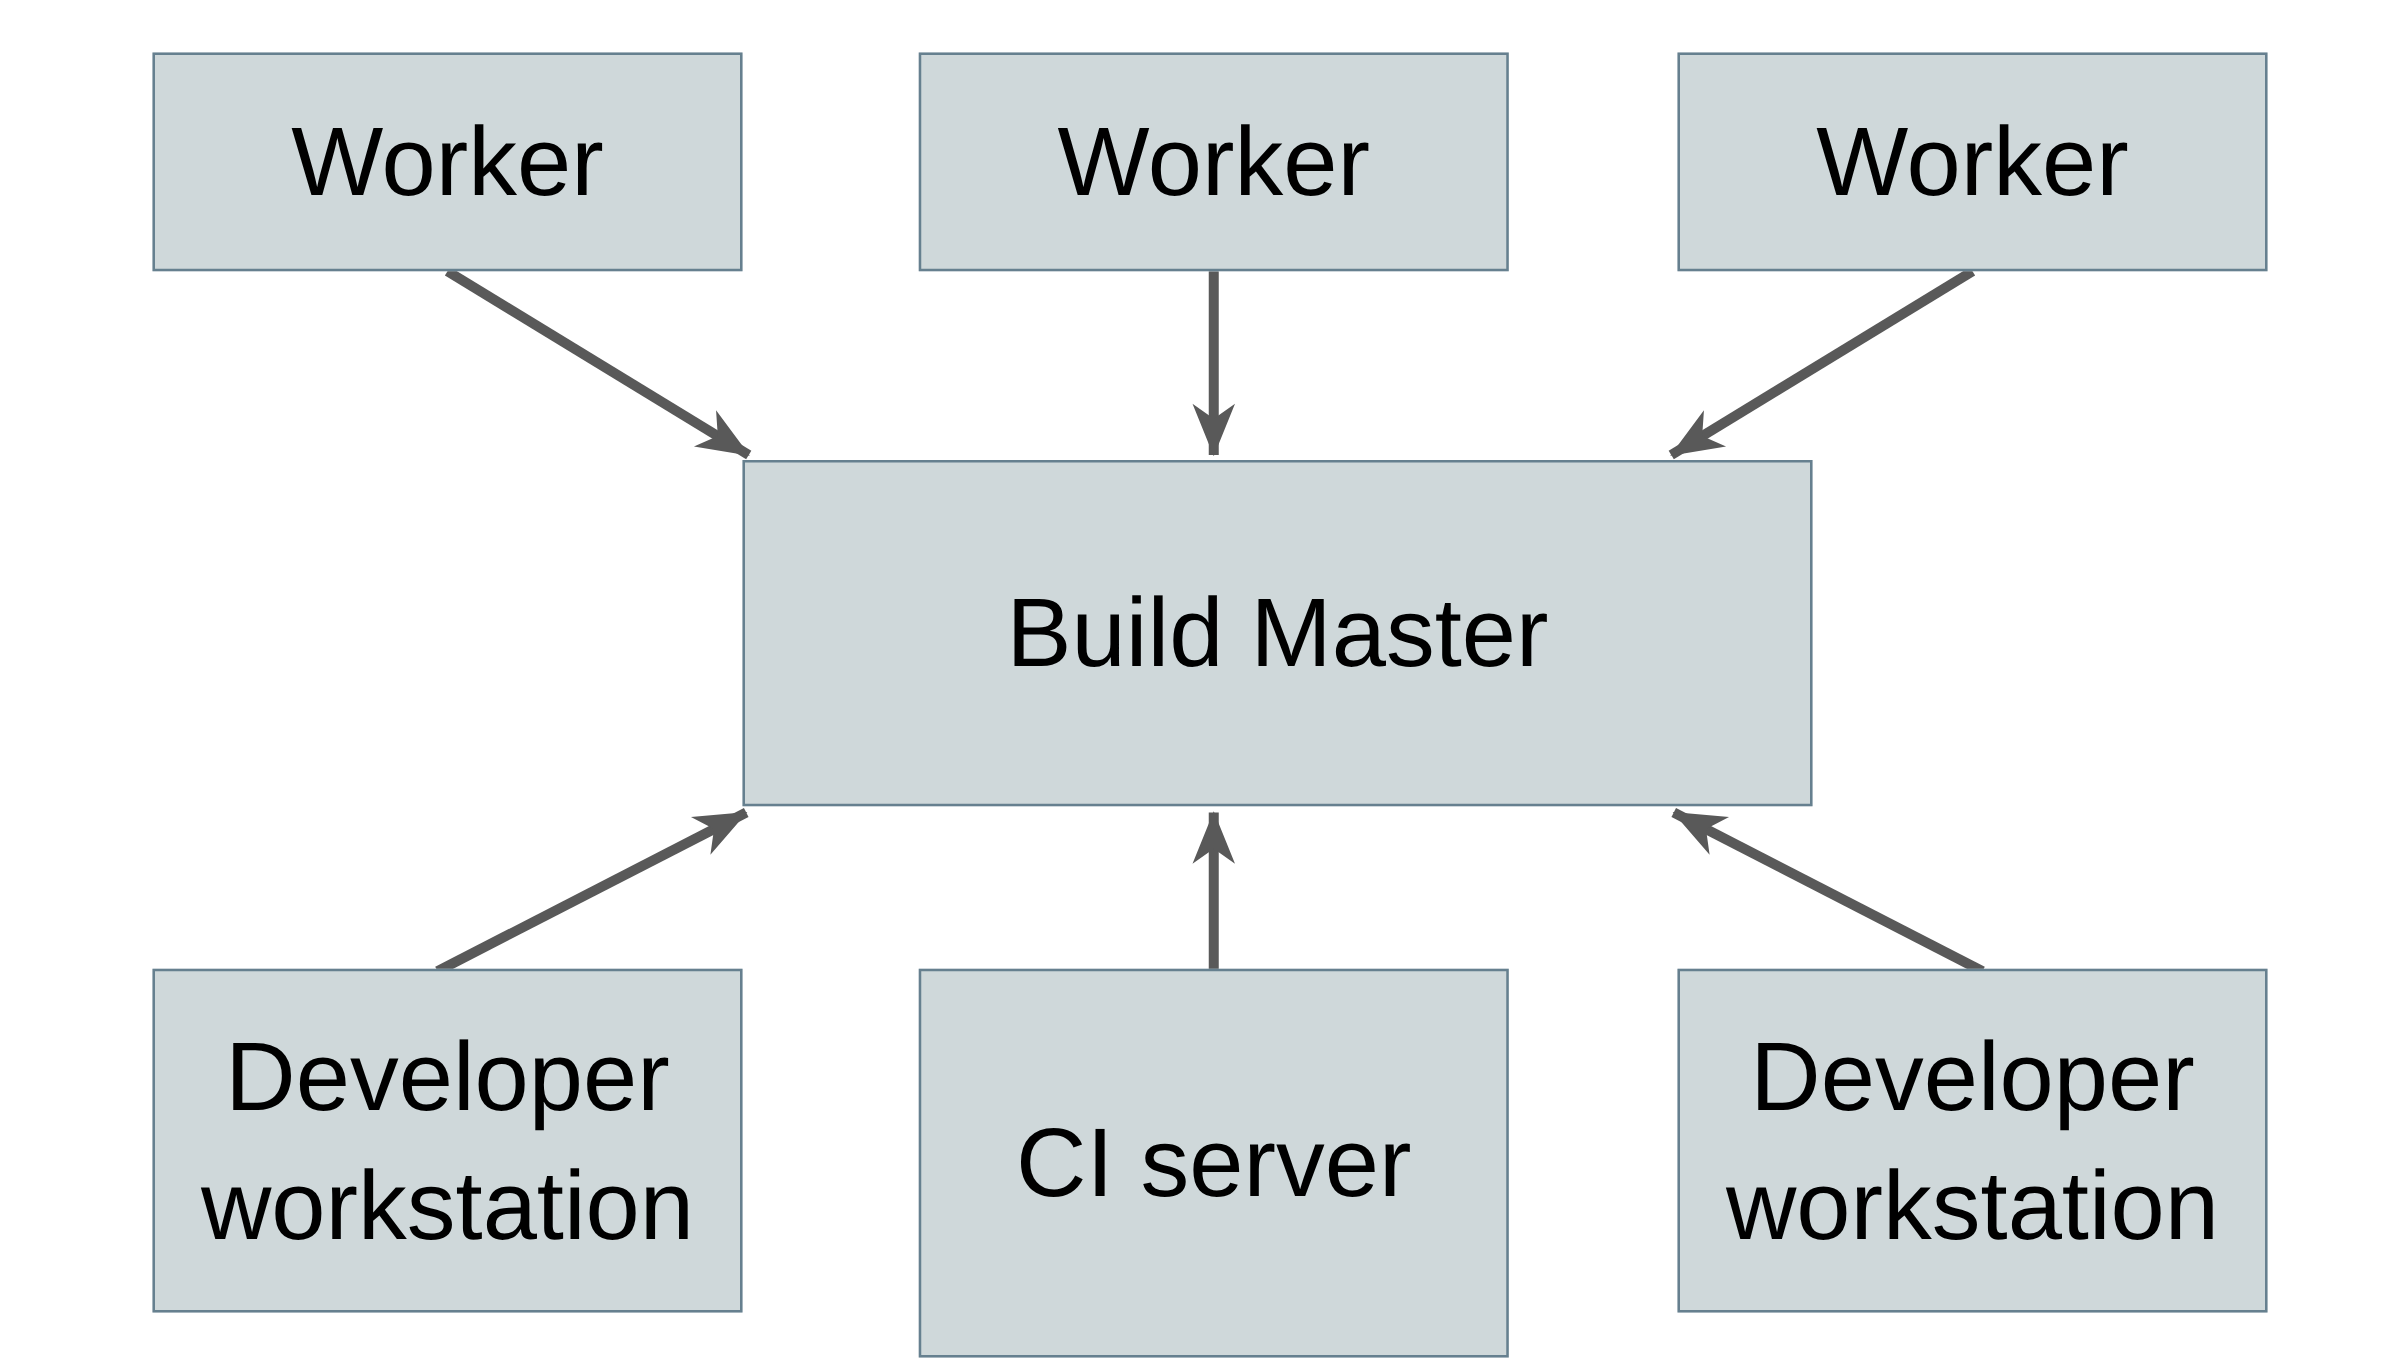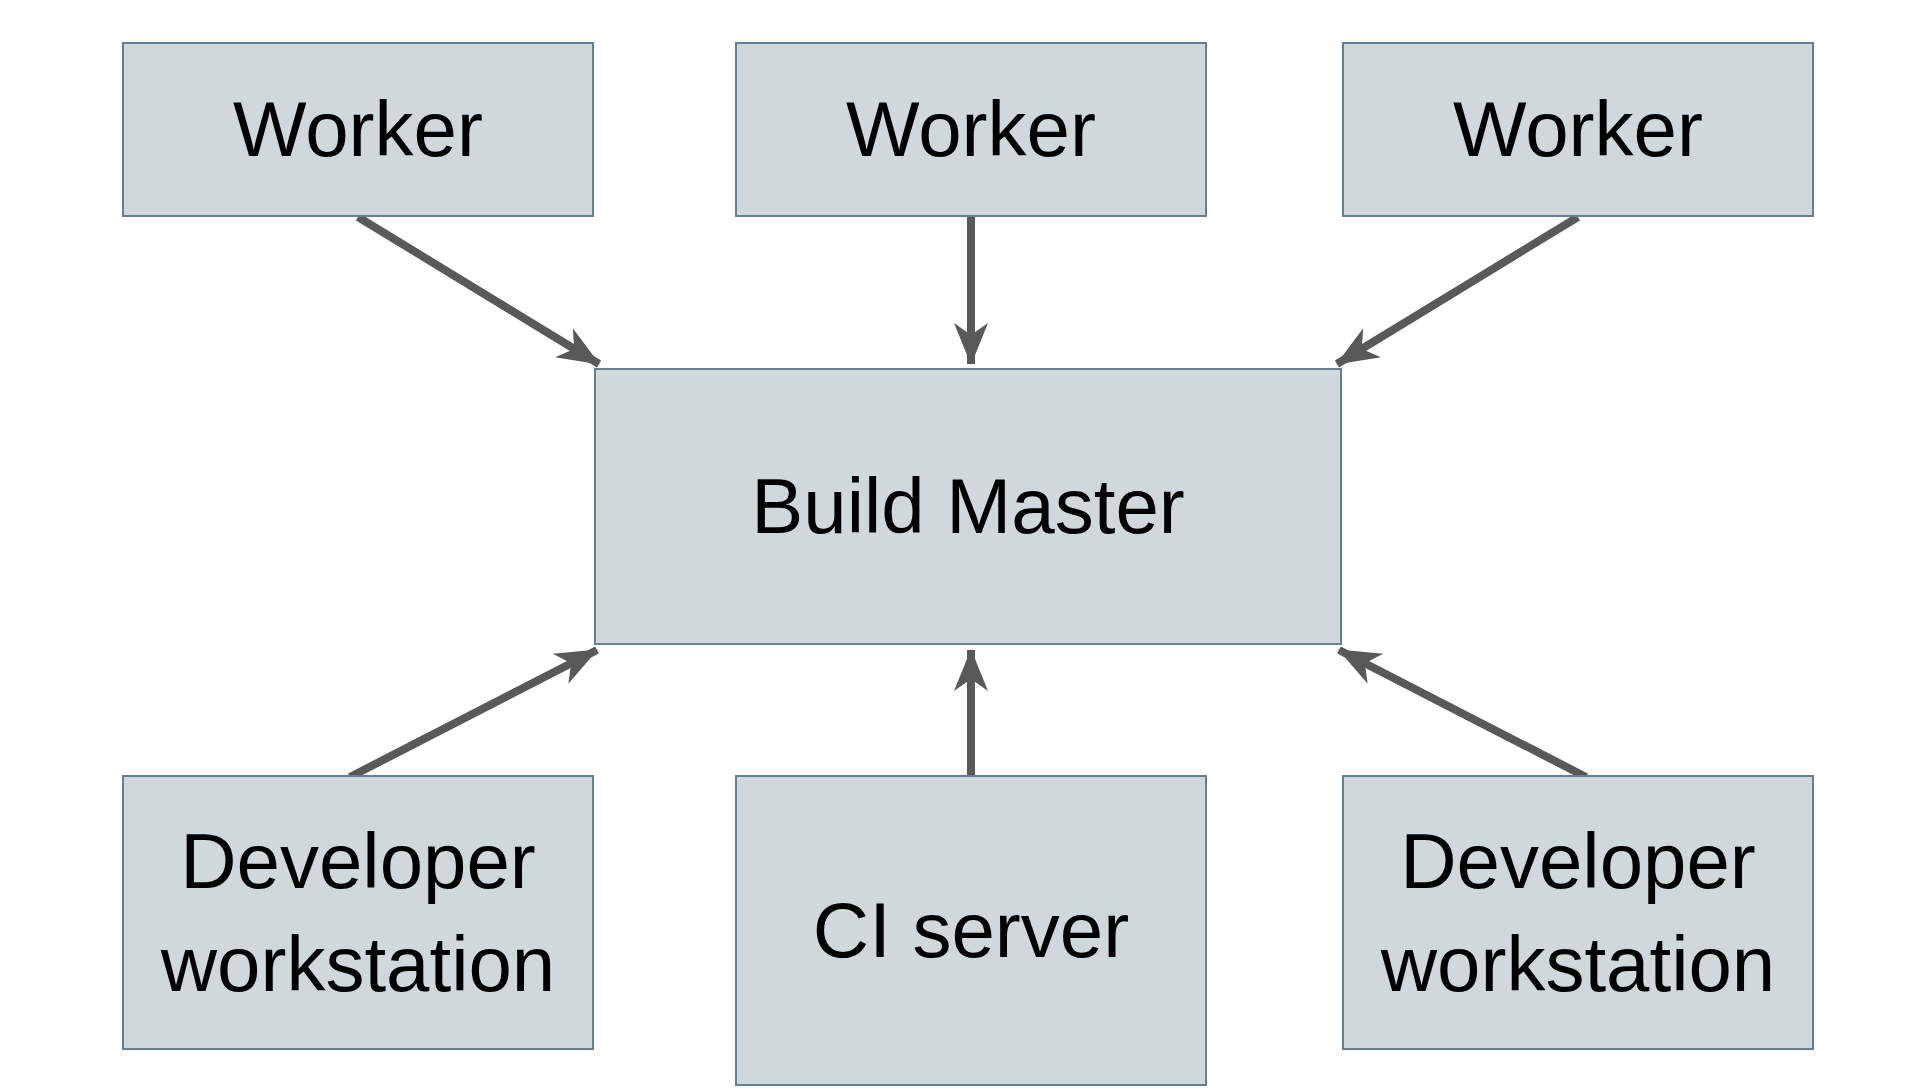--- a/index.html
+++ b/index.html
@@ -28,21 +28,21 @@
     justify-content: center;
     text-align: center;
     color: var(--label-text);
     font-size: 78px;
     line-height: 1.32;
     padding: 0 18px;
   }
   .node-worker-1        { left: 122px;  top: 42px;  width: 472px; height: 175px; }
   .node-worker-2        { left: 735px;  top: 42px;  width: 472px; height: 175px; }
   .node-worker-3        { left: 1342px; top: 42px;  width: 472px; height: 175px; }
-  .node-build-master    { left: 594px;  top: 368px; width: 748px; height: 277px; }
+  .node-build-master    { left: 594px;  top: 368px; width: 856px; height: 277px; }
   .node-dev-ws-left     { left: 122px;  top: 775px; width: 472px; height: 275px; }
   .node-ci-server       { left: 735px;  top: 775px; width: 472px; height: 311px; }
   .node-dev-ws-right    { left: 1342px; top: 775px; width: 472px; height: 275px; }
   .edges-layer {
     position: absolute;
     left: 0; top: 0;
     width: 1910px;
     height: 1090px;
     pointer-events: none;
   }

